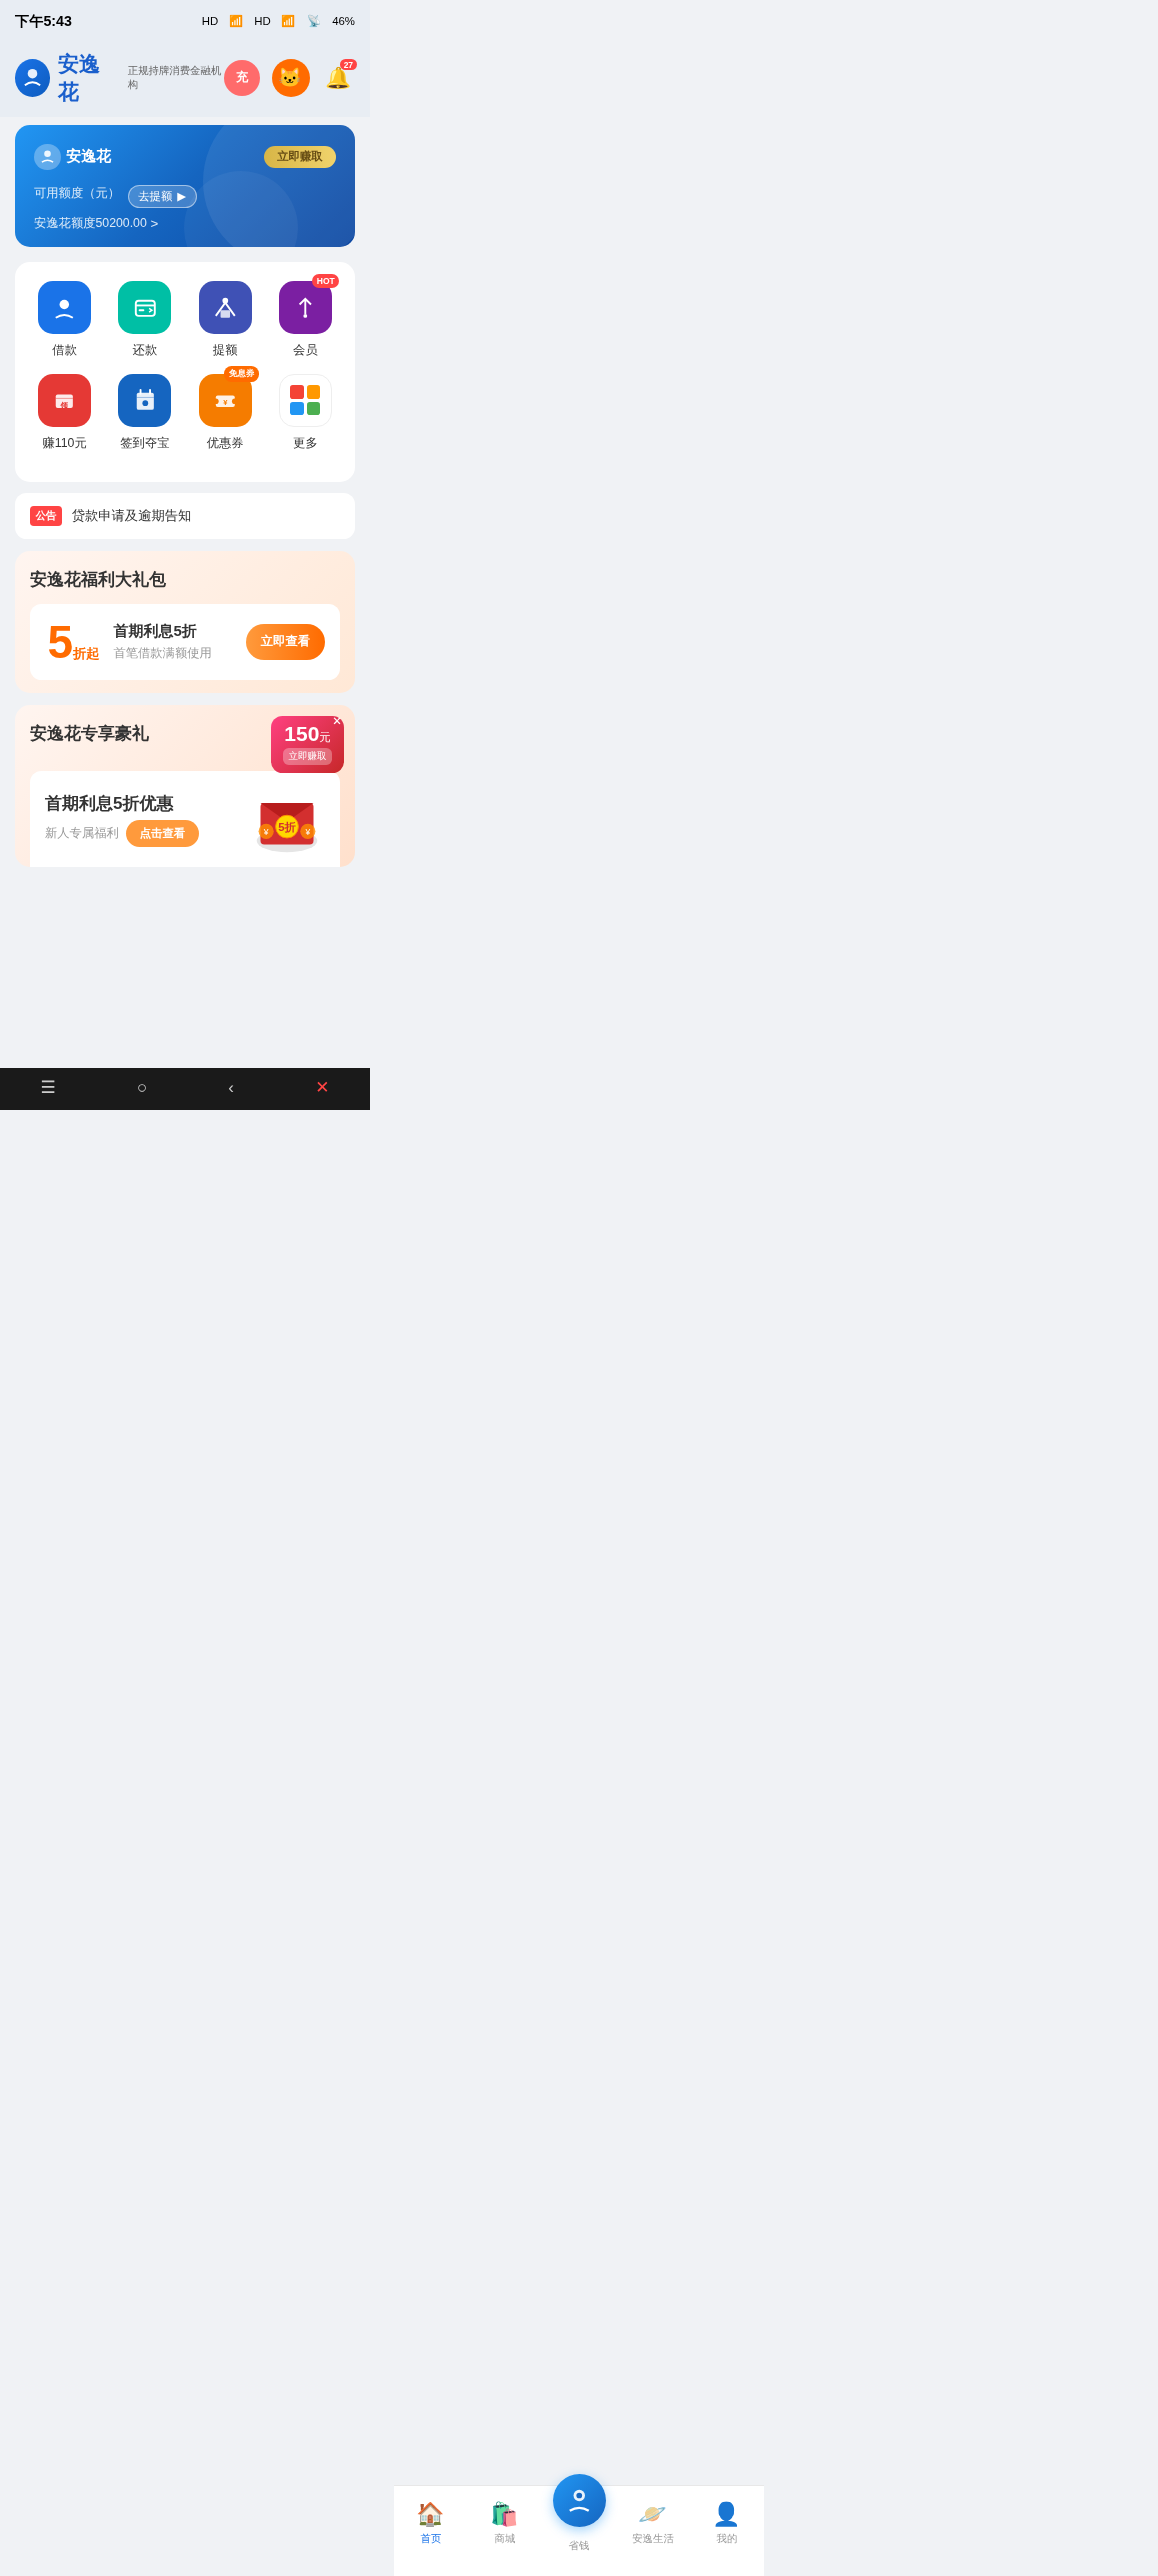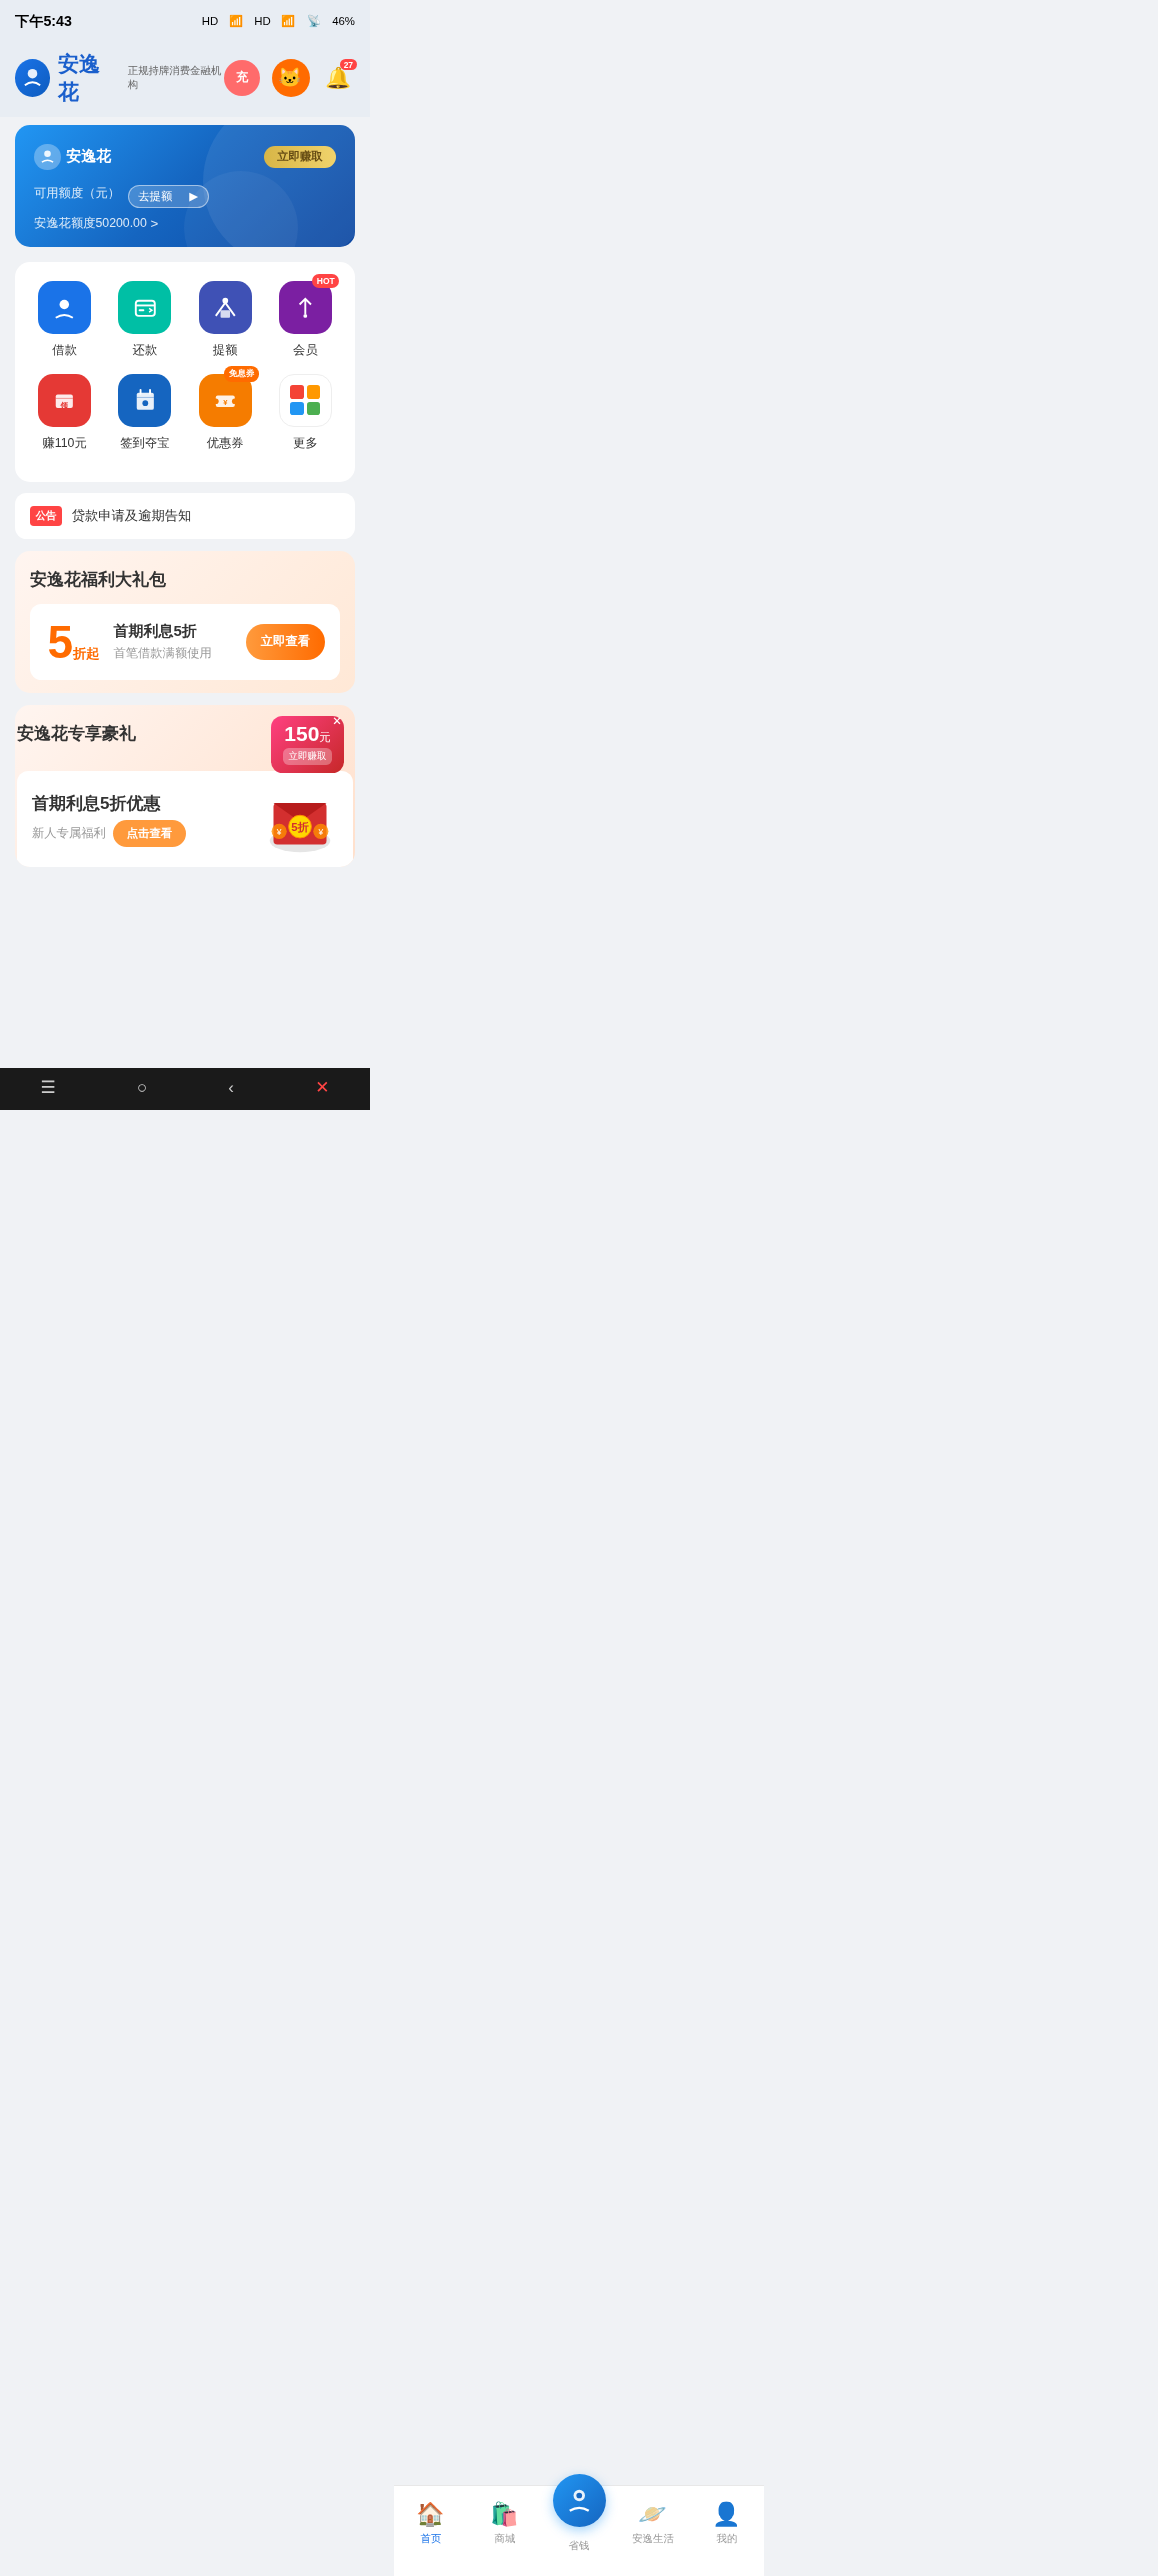--- a/index.html
+++ b/index.html
@@ -194,21 +194,21 @@
     .extract-btn {
       background: rgba(255,255,255,0.2);
       border: 0.9px solid rgba(255,255,255,0.5);
       border-radius: 19px;
       padding: 2.8px 9.5px;
       font-size: 11.4px;
       color: white;
       cursor: pointer;
       display: flex;
       align-items: center;
-      gap: 17px;
+      gap: 5px;
     }
     .credit-amount-row {
       display: flex;
       align-items: center;
       justify-content: space-between;
       margin-bottom: 13.3px;
     }
     .credit-amount {
       font-size: 42px;
       font-weight: 700;
@@ -403,21 +403,21 @@
       font-weight: 600;
       cursor: pointer;
       white-space: nowrap;
     }
 
     
     .promo-card2 {
       background: linear-gradient(135deg, #fff5f0, #ffe0cc);
       margin: 0 15px 11.4px;
       border-radius: 15px;
-      padding: 17px 2px 0;
+      padding: 17px 15px 0;
       position: relative;
       overflow: hidden;
     }
     .promo-card2-header {
       display: flex;
       align-items: flex-start;
       justify-content: space-between;
       margin-bottom: 13.3px;
     }
     .promo2-inner {

